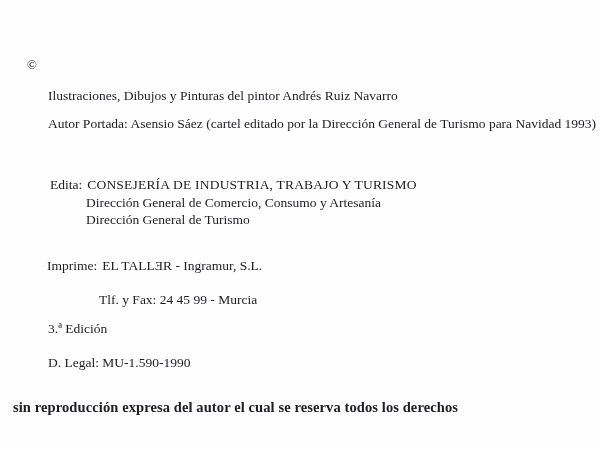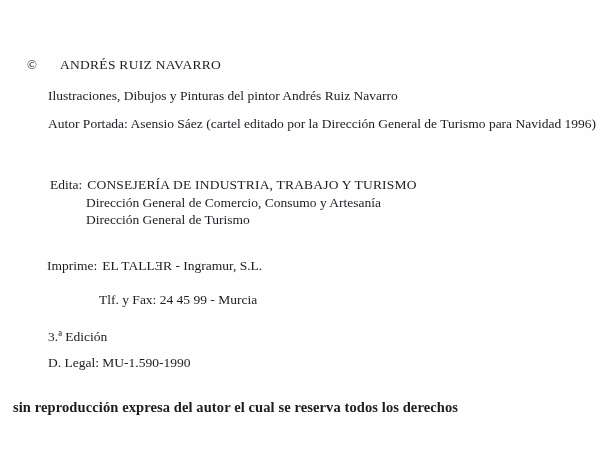--- a/index.html
+++ b/index.html
@@ -48,37 +48,36 @@
     letter-spacing: 0.1px;
   }
 </style>
 </head>
 <body>
 
 <div class="page">
 
   <div class="copyright-row">
     <span class="sym">©</span>
-    <span class="holder caps">ANDRÉS RUIZ NAVARRO</span>
   </div>
 
   <div class="line" style="top:88px; left:48px;">Ilustraciones, Dibujos y Pinturas del pintor Andrés Ruiz Navarro</div>
 
-  <div class="line" style="top:116px; left:48px;">Autor Portada: Asensio Sáez (cartel editado por la Dirección General de Turismo para Navidad 1996)</div>
+  <div class="line" style="top:116px; left:48px;">Autor Portada: Asensio Sáez (cartel editado por la Dirección General de Turismo para Navidad 1993)</div>
 
 
   <div class="line" style="top:177px; left:50px;">
     <span class="label">Edita:</span><span class="caps">CONSEJERÍA DE INDUSTRIA, TRABAJO Y TURISMO</span>
   </div>
   <div class="line" style="top:195px; left:86px;">Dirección General de Comercio, Consumo y Artesanía</div>
   <div class="line" style="top:212px; left:86px;">Dirección General de Turismo</div>
 
   <div class="line" style="top:258px; left:47px;">
     <span class="label">Imprime:</span><span>EL TALLƎR - Ingramur, S.L.</span>
   </div>
   <div class="line" style="top:292px; left:99px;">Tlf. y Fax: 24 45 99 - Murcia</div>
 
-  <div class="line" style="top:321px; left:48px;margin-top:8px;">3.ª Edición</div>
+  <div class="line" style="top:321px; left:48px;">3.ª Edición</div>
   <div class="line" style="top:355px; left:48px;">D. Legal: MU-1.590-1990</div>
 
   <div class="line bold-line" style="top:398px; left:13px;">sin reproducción expresa del autor el cual se reserva todos los derechos</div>
 
 </div>
 
 </body></html>

